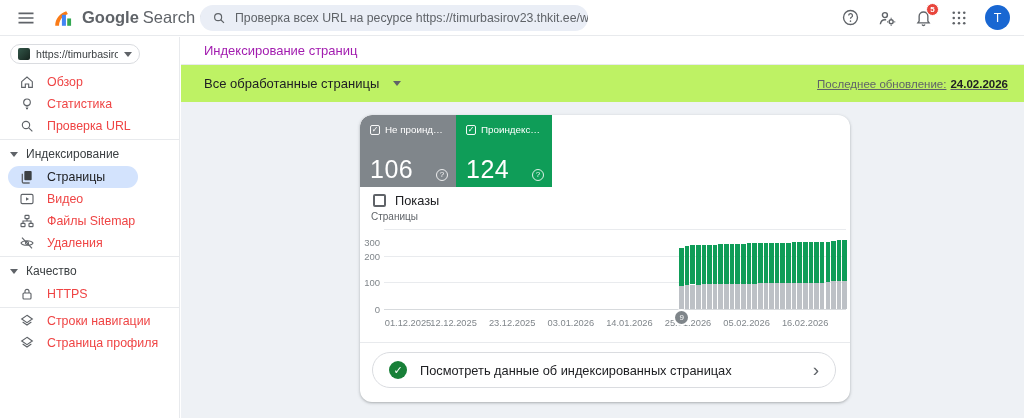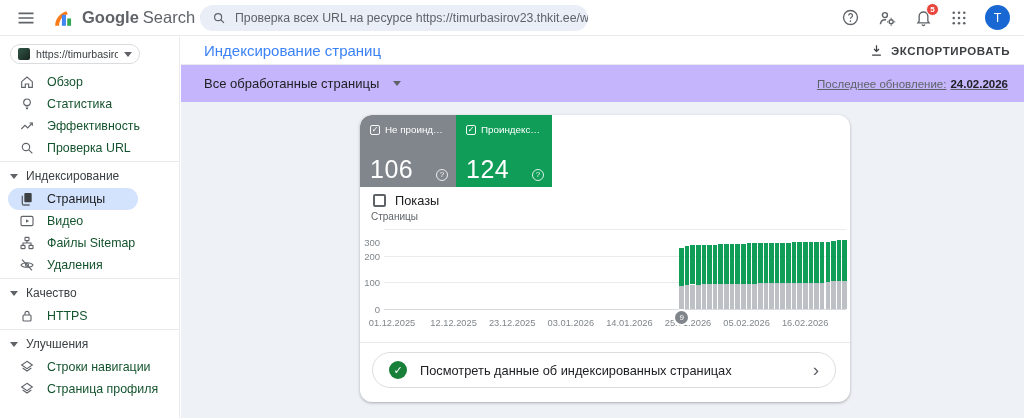--- a/index.html
+++ b/index.html
@@ -33,36 +33,36 @@
   .property { margin:0 0 7px 10px; width:130px; height:20px; border:1px solid #dadce0; border-radius:11px;
               display:flex; align-items:center; padding:0 7px; gap:6px; cursor:pointer; }
   .property .fav { width:12px; height:12px; border-radius:2px; flex:none;
                    background:linear-gradient(135deg,#33584a,#16241e); }
   .property .plabel { font-size:10.6px; color:#3c4043; white-space:nowrap; overflow:hidden; flex:1; }
   .caret { width:0; height:0; border-left:4px solid transparent; border-right:4px solid transparent;
            border-top:5px solid #5f6368; flex:none; }
   .nav-row { height:22px; width:130px; margin-left:8px; border-radius:12px; display:flex; align-items:center;
              padding-left:11px; gap:12px; cursor:pointer; }
   .nav-row .nicon { width:16px; height:16px; flex:none; display:flex; }
-  .nav-row .nlabel { font-size:12.4px; color:#14532d; white-space:nowrap; }
+  .nav-row .nlabel { font-size:12.4px; color:#ef4444; white-space:nowrap; }
   .nav-row.selected { background:#d3e3fd; }
   .nav-row.selected .nlabel { color:#202124; font-weight:500; }
   .nav-group-first { margin-top:7px; }
   .nav-header { height:24px; display:flex; align-items:center; padding-left:10px; gap:8px; cursor:pointer; }
   .nav-header .hlabel { font-size:12px; color:#3c4043; }
   .nav-divider { height:1px; background:#e8eaed; margin:2px 0; }
 
   
   .main { position:absolute; top:37px; left:181px; right:0; bottom:0; display:flex; flex-direction:column; }
   .title-row { height:28px; background:#fff; border-bottom:1px solid #e8eaed; display:flex;
                align-items:center; padding:0 14px 0 23px; flex:none; }
-  .page-title { font-size:15px; color:#3b82f6; }
+  .page-title { font-size:13px; color:#a21caf; }
   .export-btn { margin-left:auto; display:flex; align-items:center; gap:7px; cursor:pointer;
                 font-size:11.5px; font-weight:600; letter-spacing:.6px; color:#3c4043; }
-  .filter-row { height:37px; background:#c4b5fd; display:flex; align-items:center; padding:0 16px 0 23px; flex:none; }
+  .filter-row { height:37px; background:#bef264; display:flex; align-items:center; padding:0 16px 0 23px; flex:none; }
   .filter-btn { display:flex; align-items:center; gap:14px; font-size:13px; color:#202124; cursor:pointer; }
   .last-update { margin-left:auto; font-size:11.5px; color:#5f6368;text-decoration:underline; }
   .last-update .lu-date { color:#202124; font-weight:700; margin-left:4px; }
   .content { flex:1; background:#eef1f5; position:relative; }
 
   
   .card { position:absolute; left:179px; top:13px; width:490px; height:287px; background:#fff;
           border-radius:12px; box-shadow:0 1px 2px rgba(60,64,67,.25),0 1px 3px 1px rgba(60,64,67,.1);
           overflow:hidden; }
   .metric { position:absolute; top:0; width:96px; height:72px; color:#fff; padding:9px 10px; cursor:pointer; }
@@ -183,29 +183,20 @@
           <svg width="16" height="16" viewBox="0 0 24 24" fill="none" stroke="#5f6368" stroke-width="1.7">
             <circle cx="12" cy="9.5" r="5"></circle>
             <path d="M10 16.5h4M10.5 19h3"></path>
           </svg>
         </span>
         <span class="nlabel">Статистика</span>
       </div>
       <div class="nav-row">
         <span class="nicon">
           <svg width="16" height="16" viewBox="0 0 24 24" fill="none" stroke="#5f6368" stroke-width="1.7">
-            <path d="M3.5 16.5 9 11l4 4 7-7.5"></path>
-            <path d="M15.8 7.5H20v4.2"></path>
-          </svg>
-        </span>
-        <span class="nlabel">Эффективность</span>
-      </div>
-      <div class="nav-row">
-        <span class="nicon">
-          <svg width="16" height="16" viewBox="0 0 24 24" fill="none" stroke="#5f6368" stroke-width="1.7">
             <circle cx="10.5" cy="10.5" r="5.5"></circle>
             <path d="M14.7 14.7 20 20"></path>
           </svg>
         </span>
         <span class="nlabel">Проверка URL</span>
       </div>
       <div class="nav-divider"></div>
       <div class="nav-header">
         <span class="caret"></span>
         <span class="hlabel">Индексирование</span>
@@ -257,24 +248,20 @@
       <div class="nav-row">
         <span class="nicon">
           <svg width="16" height="16" viewBox="0 0 24 24" fill="none" stroke="#5f6368" stroke-width="1.7">
             <rect x="6" y="10.5" width="12" height="9" rx="1.5"></rect>
             <path d="M9 10.5V8a3 3 0 0 1 6 0v2.5"></path>
           </svg>
         </span>
         <span class="nlabel">HTTPS</span>
       </div>
       <div class="nav-divider"></div>
-      <div class="nav-header">
-        <span class="caret"></span>
-        <span class="hlabel">Улучшения</span>
-      </div>
       <div class="nav-row">
         <span class="nicon">
           <svg width="16" height="16" viewBox="0 0 24 24" fill="none" stroke="#5f6368" stroke-width="1.7">
             <path d="M12 3.5 20 9l-8 5.5L4 9z"></path>
             <path d="M5.5 13.5 12 18l6.5-4.5"></path>
           </svg>
         </span>
         <span class="nlabel">Строки навигации</span>
       </div>
       <div class="nav-row">
@@ -285,26 +272,20 @@
           </svg>
         </span>
         <span class="nlabel">Страница профиля</span>
       </div>
     </div>
 </div>
 
 <div class="main">
   <div class="title-row">
     <span class="page-title">Индексирование страниц</span>
-    <span class="export-btn">
-      <svg width="15" height="15" viewBox="0 0 24 24" fill="none" stroke="#3c4043" stroke-width="2">
-          <path d="M12 3.5v10M8 9.5l4 4 4-4M5 19.5h14"></path>
-        </svg>
-      <span>ЭКСПОРТИРОВАТЬ</span>
-    </span>
   </div>
   <div class="filter-row">
     <span class="filter-btn">
       <span>Все обработанные страницы</span>
       <span class="caret"></span>
     </span>
     <span class="last-update">
       <span>Последнее обновление:</span><span class="lu-date">24.02.2026</span>
     </span>
   </div>
@@ -338,21 +319,21 @@
       <div class="ylabel">Страницы</div>
       <div id="chart-area">
           <div class="gridline zero" style="top: 194px;"></div>
           <div class="ytick" style="top: 189px;">0</div>
           <div class="gridline" style="top: 167.333px;"></div>
           <div class="ytick" style="top: 162.333px;">100</div>
           <div class="gridline" style="top: 140.667px;"></div>
           <div class="ytick" style="top: 135.667px;">200</div>
           <div class="gridline" style="top: 114px;"></div>
           <div class="ytick" style="top: 122px;">300</div>
-          <div class="xtick" style="left: 0;">01.12.2025</div>
+          <div class="xtick" style="left: 16px;">01.12.2025</div>
           <div class="xtick" style="left: 61.6px;">12.12.2025</div>
           <div class="xtick" style="left: 120.2px;">23.12.2025</div>
           <div class="xtick" style="left: 178.8px;">03.01.2026</div>
           <div class="xtick" style="left: 237.4px;">14.01.2026</div>
           <div class="xtick" style="left: 296px;">25.01.2026</div>
           <div class="xtick" style="left: 354.6px;">05.02.2026</div>
           <div class="xtick" style="left: 413.2px;">16.02.2026</div>
           <div class="bar-seg" style="left: 319px; width: 4.7px; top: 170.5px; height: 23.5px; background: rgb(189, 193, 198); z-index: 1;"></div>
           <div class="bar-seg" style="left: 319px; width: 4.7px; top: 132.7px; height: 37.9px; background: rgb(15, 157, 88); z-index: 1;"></div>
           <div class="bar-seg" style="left: 324.6px; width: 4.7px; top: 169.7px; height: 24.3px; background: rgb(189, 193, 198); z-index: 1;"></div>

